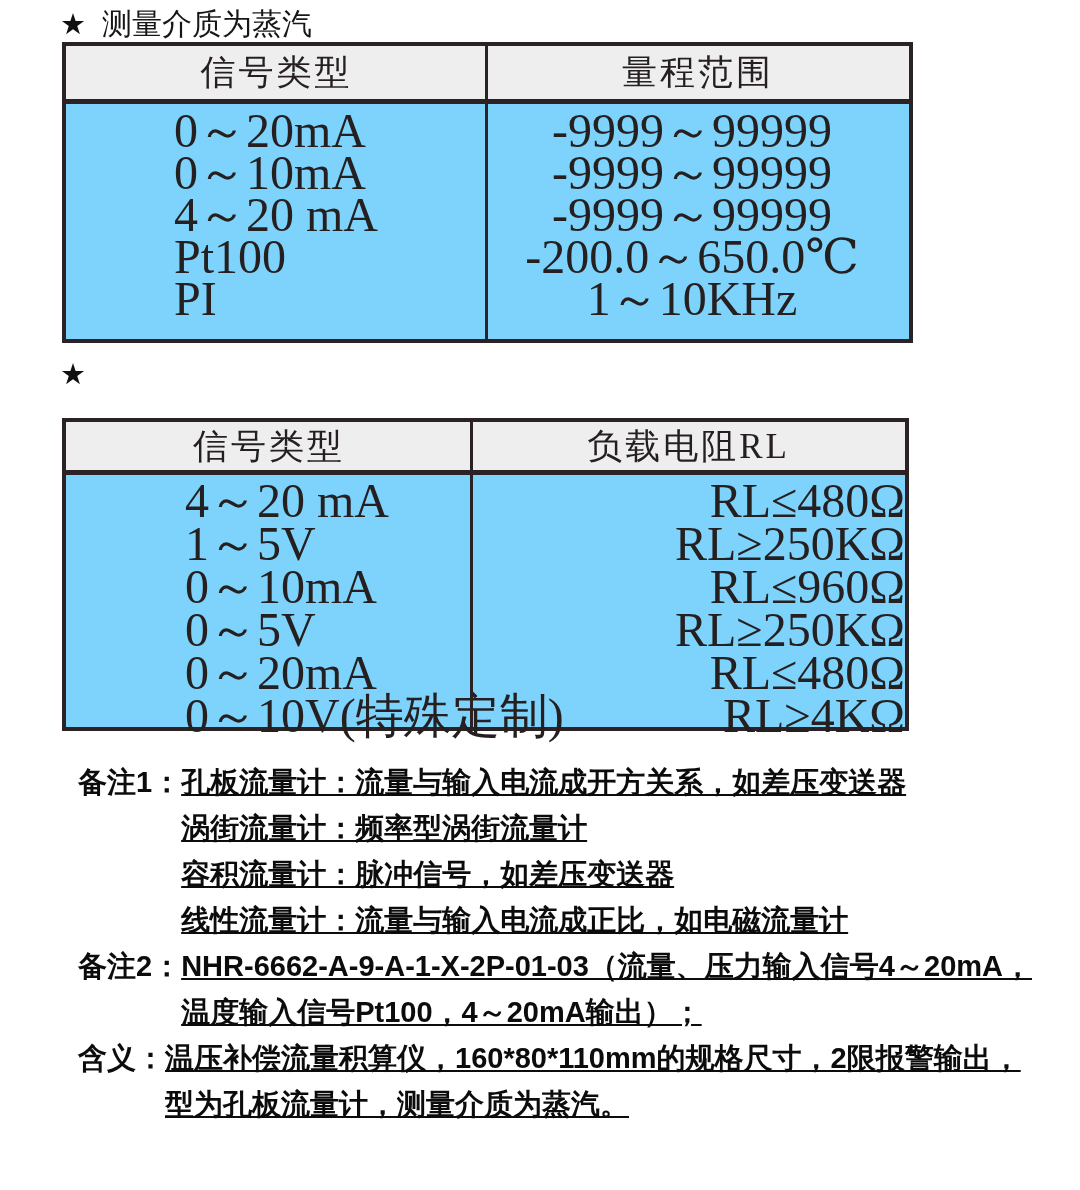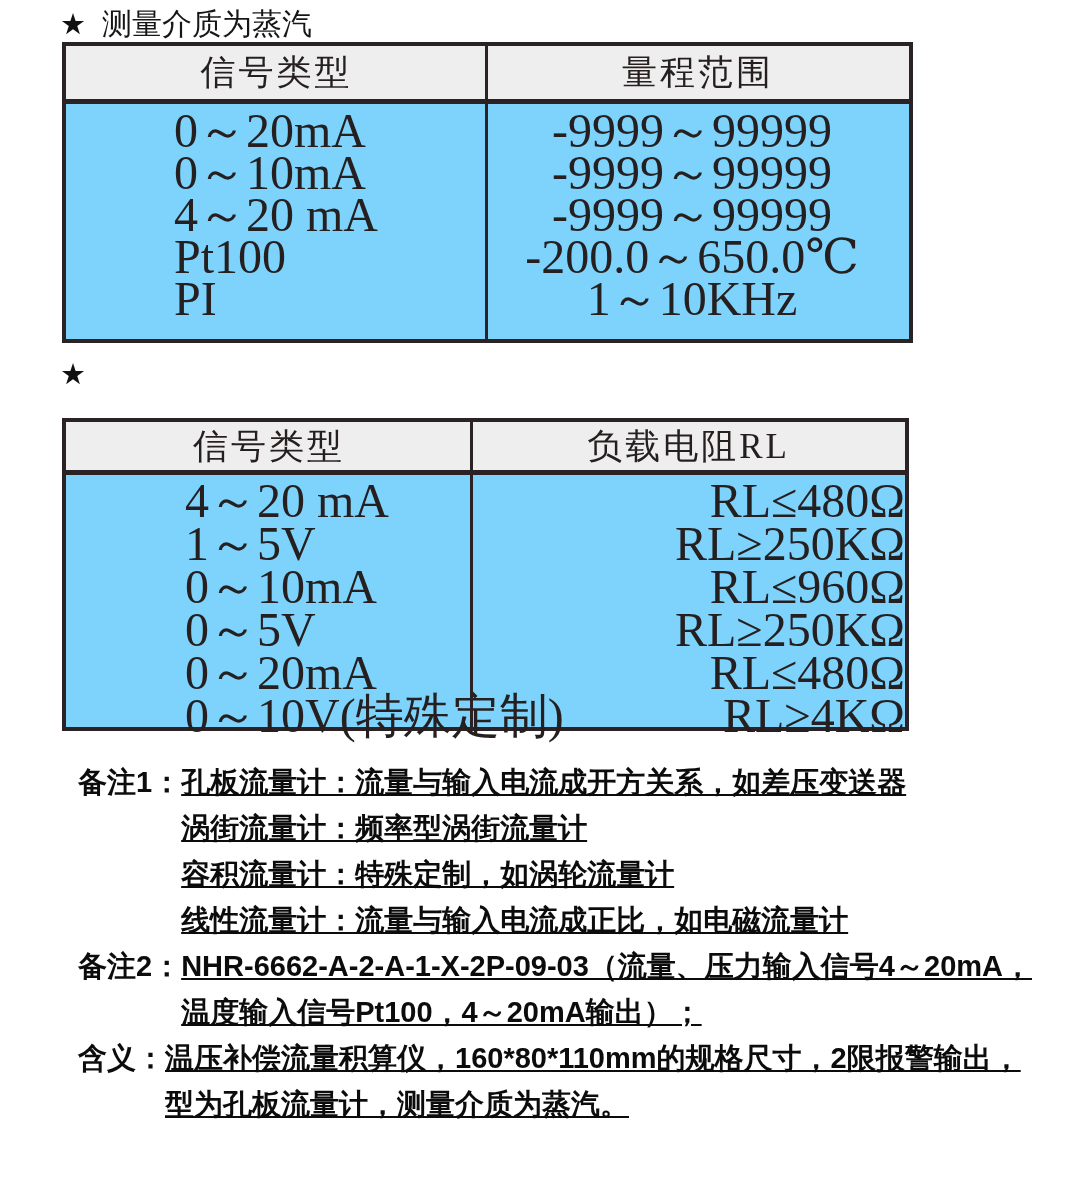--- a/index.html
+++ b/index.html
@@ -132,28 +132,28 @@
       </div>
     </div>
   </div>
 
   <div id="notes">
     <div class="note">
       <span class="note-label">备注1：</span>
       <div class="note-body">
         <div class="note-line">孔板流量计：流量与输入电流成开方关系，如差压变送器</div>
         <div class="note-line">涡街流量计：频率型涡街流量计</div>
-        <div class="note-line">容积流量计：特殊定制，如涡轮流量计</div>
+        <div class="note-line">容积流量计：脉冲信号，如差压变送器</div>
         <div class="note-line">线性流量计：流量与输入电流成正比，如电磁流量计</div>
       </div>
     </div>
     <div class="note">
       <span class="note-label">备注2：</span>
       <div class="note-body">
-        <div class="note-line">NHR-6662-A-2-A-1-X-2P-09-03（流量、压力输入信号4～20mA，</div>
+        <div class="note-line">NHR-6662-A-9-A-1-X-2P-01-03（流量、压力输入信号4～20mA，</div>
         <div class="note-line">温度输入信号Pt100，4～20mA输出）；</div>
       </div>
     </div>
     <div class="note">
       <span class="note-label">含义：</span>
       <div class="note-body">
         <div class="note-line">温压补偿流量积算仪，160*80*110mm的规格尺寸，2限报警输出，</div>
         <div class="note-line">型为孔板流量计，测量介质为蒸汽。</div>
       </div>
     </div>

